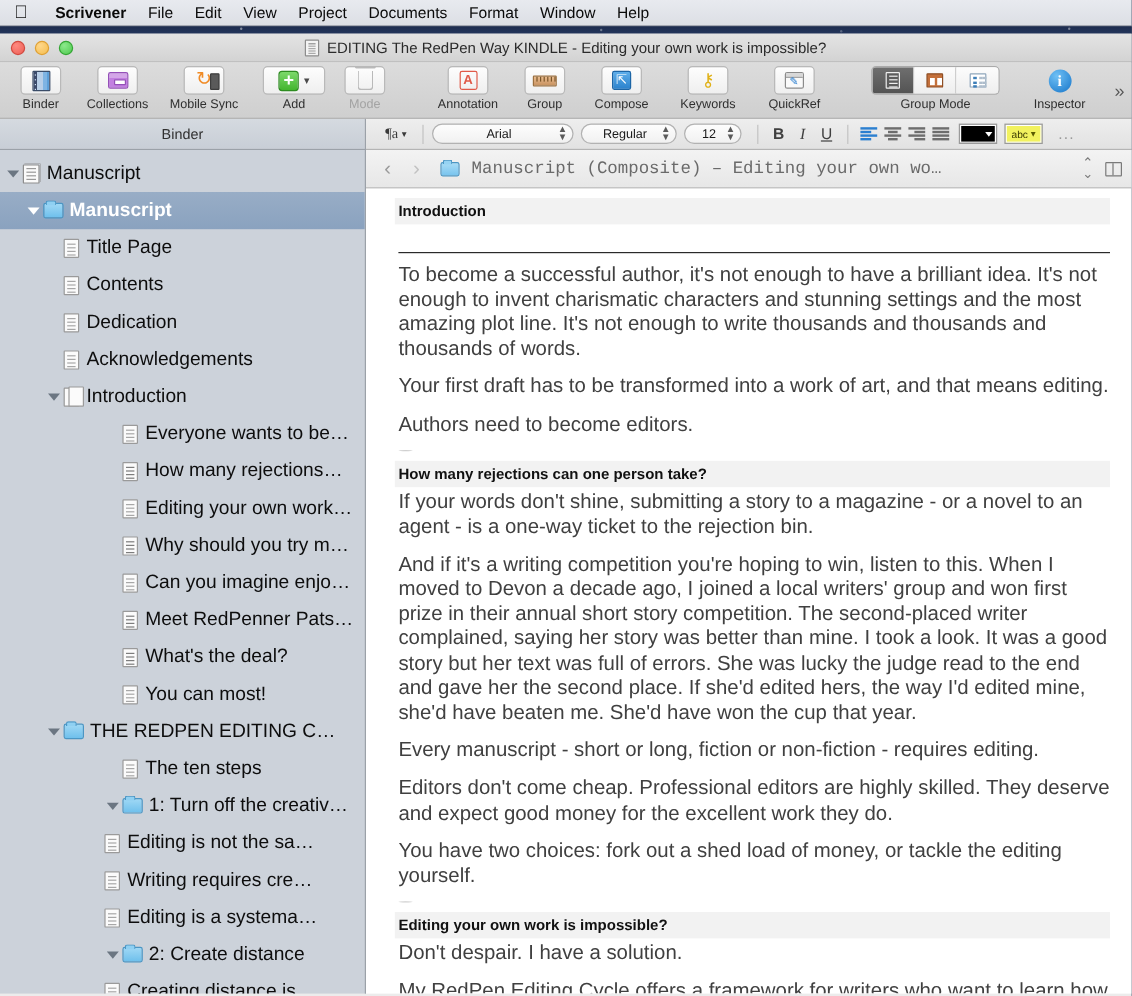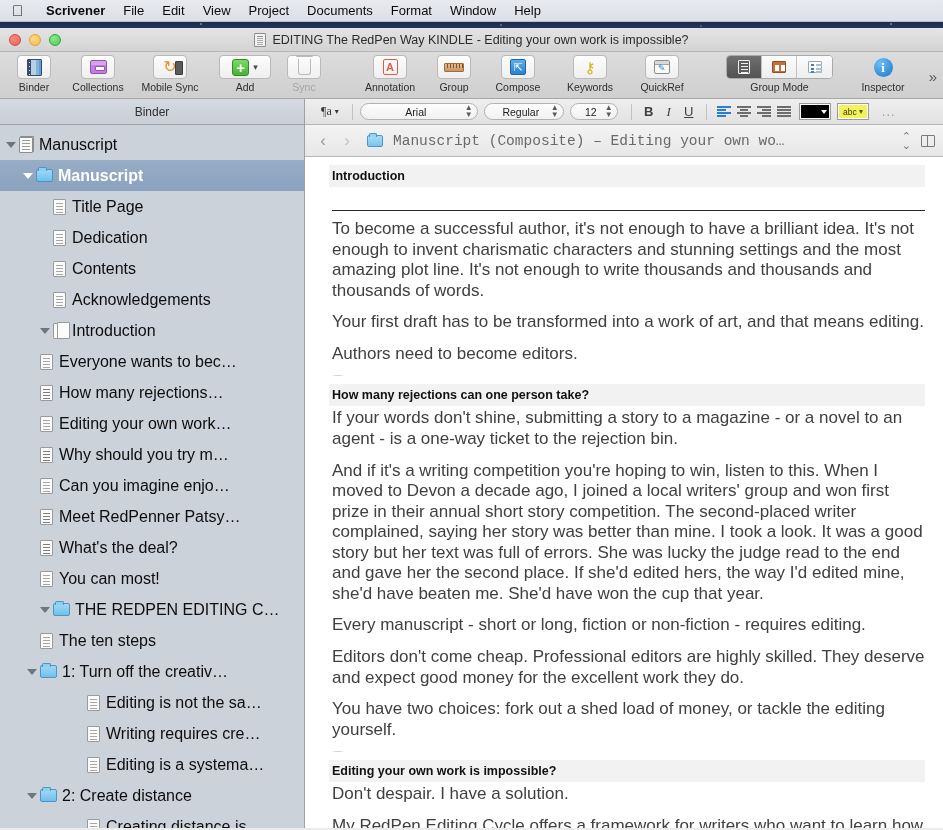--- a/index.html
+++ b/index.html
@@ -288,21 +288,21 @@
     background: linear-gradient(to bottom,#9fd8f5,#6fc0ec);
     border:1px solid #4b96c4; border-radius:2px;
   }
   .ic-folder::before{content:"";position:absolute;left:1px;top:-3px;width:7px;height:3px;
     background:#8fd0f2;border:1px solid #4b96c4;border-bottom:none;border-radius:2px 2px 0 0;}
   .lbl { overflow:hidden; text-overflow: ellipsis; }
 
   .ind0 { padding-left: 6px; }
   .ind1 { padding-left: 23px; }
   .ind2 { padding-left: 40px; }
-  .ind3 { padding-left: 27px; }
+  .ind3 { padding-left: 89px; }
   .ind4 { padding-left: 74px; }
 
   
   .editor { flex: 1; background:#fff; display:flex; flex-direction:column; overflow:hidden; }
   .editor-header {
     height: 32px; flex:none;
     background: linear-gradient(to bottom,#f3f3f3,#e7e7e7);
     border-bottom: 1px solid #b9b9b9;
     display:flex; align-items:center; padding: 0 8px; gap: 4px;
   }
@@ -397,21 +397,21 @@
         <div class="tb-icon-box" style="width:52px">
           <span class="ic-add">+</span>
           <span class="ic-chevron">▾</span>
         </div>
         <div class="tb-label">Add</div>
       </div>
       <div class="tb-btn">
         <div class="tb-icon-box">
             <span class="ic-trash"></span>
           </div>
-        <div class="tb-label dim">Sync</div>
+        <div class="tb-label dim">Mode</div>
       </div>
     </div>
     <div class="tb-sep" style="width:22px"></div>
     <div class="tb-group">
       <div class="tb-btn wide">
         <div class="tb-icon-box">
             <span class="ic-annotation">A</span>
           </div>
         <div class="tb-label">Annotation</div>
       </div>
@@ -546,26 +546,26 @@
           <span class="lbl">Manuscript</span>
         </div>
         <div class="row ind2">
           <span class="disc-spacer"></span>
           <span class="ic-doc"></span>
           <span class="lbl">Title Page</span>
         </div>
         <div class="row ind2">
           <span class="disc-spacer"></span>
           <span class="ic-doc"></span>
+          <span class="lbl">Contents</span>
+        </div>
+        <div class="row ind2">
+          <span class="disc-spacer"></span>
+          <span class="ic-doc"></span>
           <span class="lbl">Dedication</span>
-        </div>
-        <div class="row ind2">
-          <span class="disc-spacer"></span>
-          <span class="ic-doc"></span>
-          <span class="lbl">Contents</span>
         </div>
         <div class="row ind2">
           <span class="disc-spacer"></span>
           <span class="ic-doc"></span>
           <span class="lbl">Acknowledgements</span>
         </div>
         <div class="row ind2">
           <span class="disc-tri"></span>
           <span class="ic-doc-multi"></span>
           <span class="lbl">Introduction</span>

